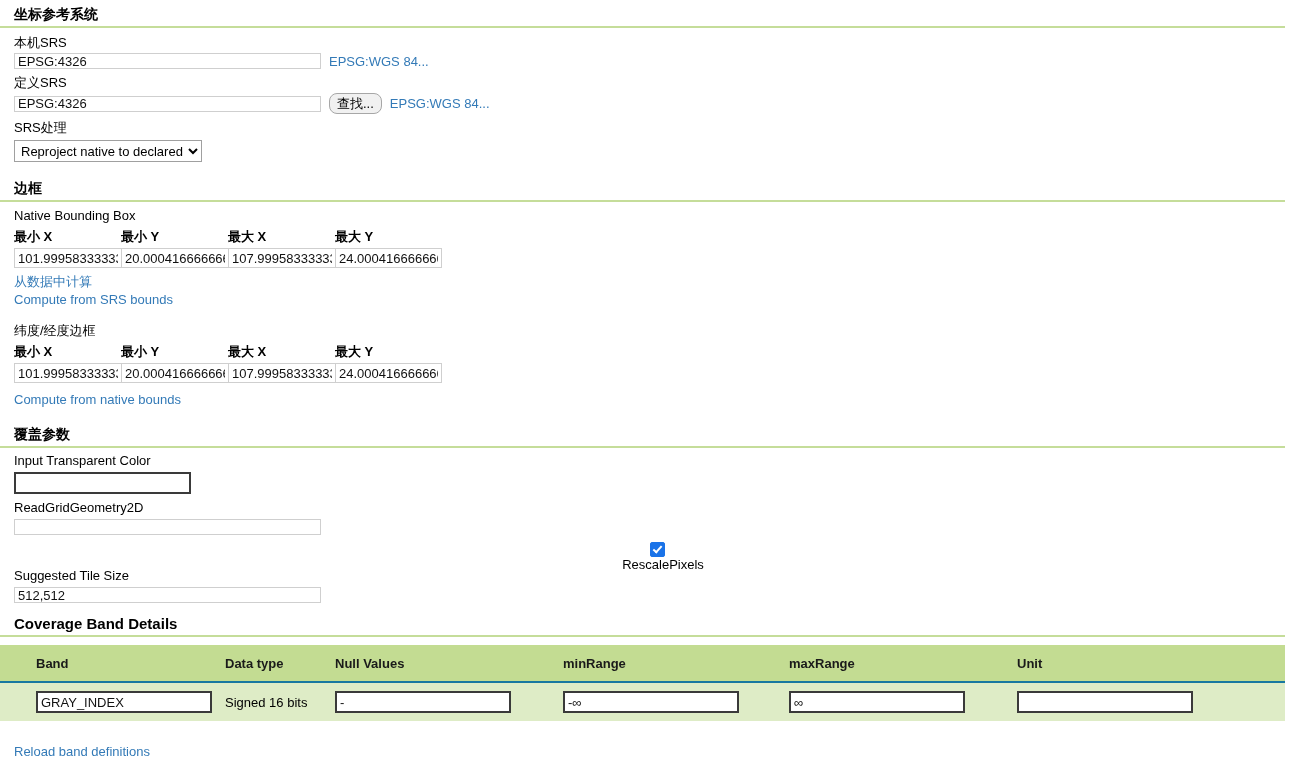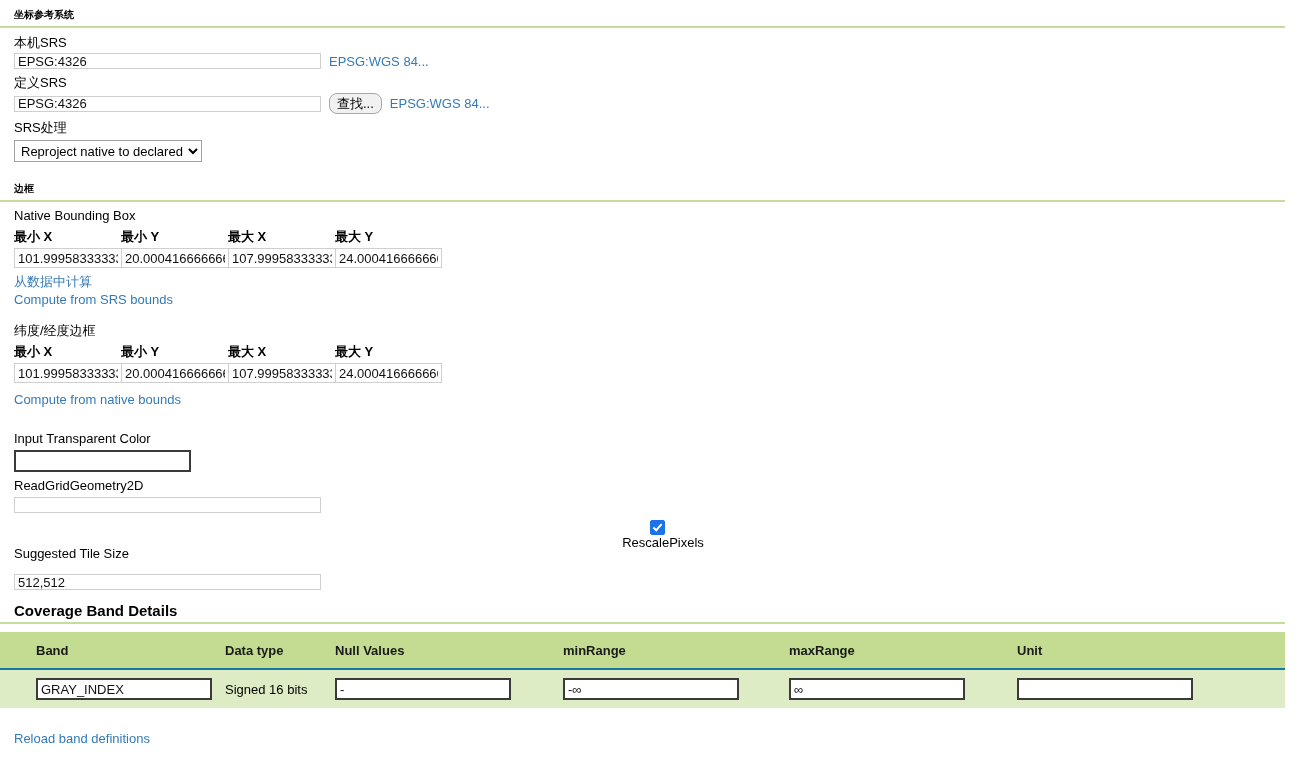--- a/index.html
+++ b/index.html
@@ -18,21 +18,21 @@
     overflow: hidden;
   }
 
   .page {
     padding: 0;
     position: relative;
   }
 
   
   .section-head {
-    font-size: 10px;
+    font-size: 14px;
     font-weight: bold;
     color: #000;
     margin: 0;
     padding: 0 0 3px 14px;
     border-bottom: 2px solid #c5dd9a;
     width: 1271px;
     line-height: 17px;
   }
   .section-head.big {
     font-size: 15px;
@@ -266,39 +266,40 @@
     <input type="text" value="20.000416666666" style="">
     <input type="text" value="107.99958333333" style="">
     <input type="text" value="24.000416666666" style="">
   </div>
 
   <div class="link-block" style="margin-top:8px;">
     <a class="link" href="#">Compute from native bounds</a>
   </div>
 
   <div style="height:18px"></div>
+  <div class="section-head">覆盖参数</div>
 
   <div style="height:4px"></div>
   <div class="field-label">Input Transparent Color</div>
   <div class="inline-row" style="margin-top:3px;">
     <input type="text" class="txt-dark" style="width: 177px; height: 22px;" value="">
   </div>
 
   <div class="field-label" style="margin-top:5px;">ReadGridGeometry2D</div>
   <div class="inline-row" style="margin-top:3px;">
     <input type="text" class="txt-light" style="width: 307px;" value="">
   </div>
 
   <div class="check-row" style="margin-top:7px;flex-direction:column;">
     <span class="cbox"></span>
     <span class="check-label">RescalePixels</span>
   </div>
 
   <div class="field-label" style="margin-top:5px;">Suggested Tile Size</div>
-  <div class="inline-row" style="margin-top:12px;">
+  <div class="inline-row" style="margin-top:3px;">
     <input type="text" class="txt-light" style="width: 307px;" value="512,512">
   </div>
 
   <div style="height:12px"></div>
   <div class="section-head big">Coverage Band Details</div>
 
   <div style="height:8px"></div>
   <table class="band-table">
     <colgroup>
       <col style="width:225px">

